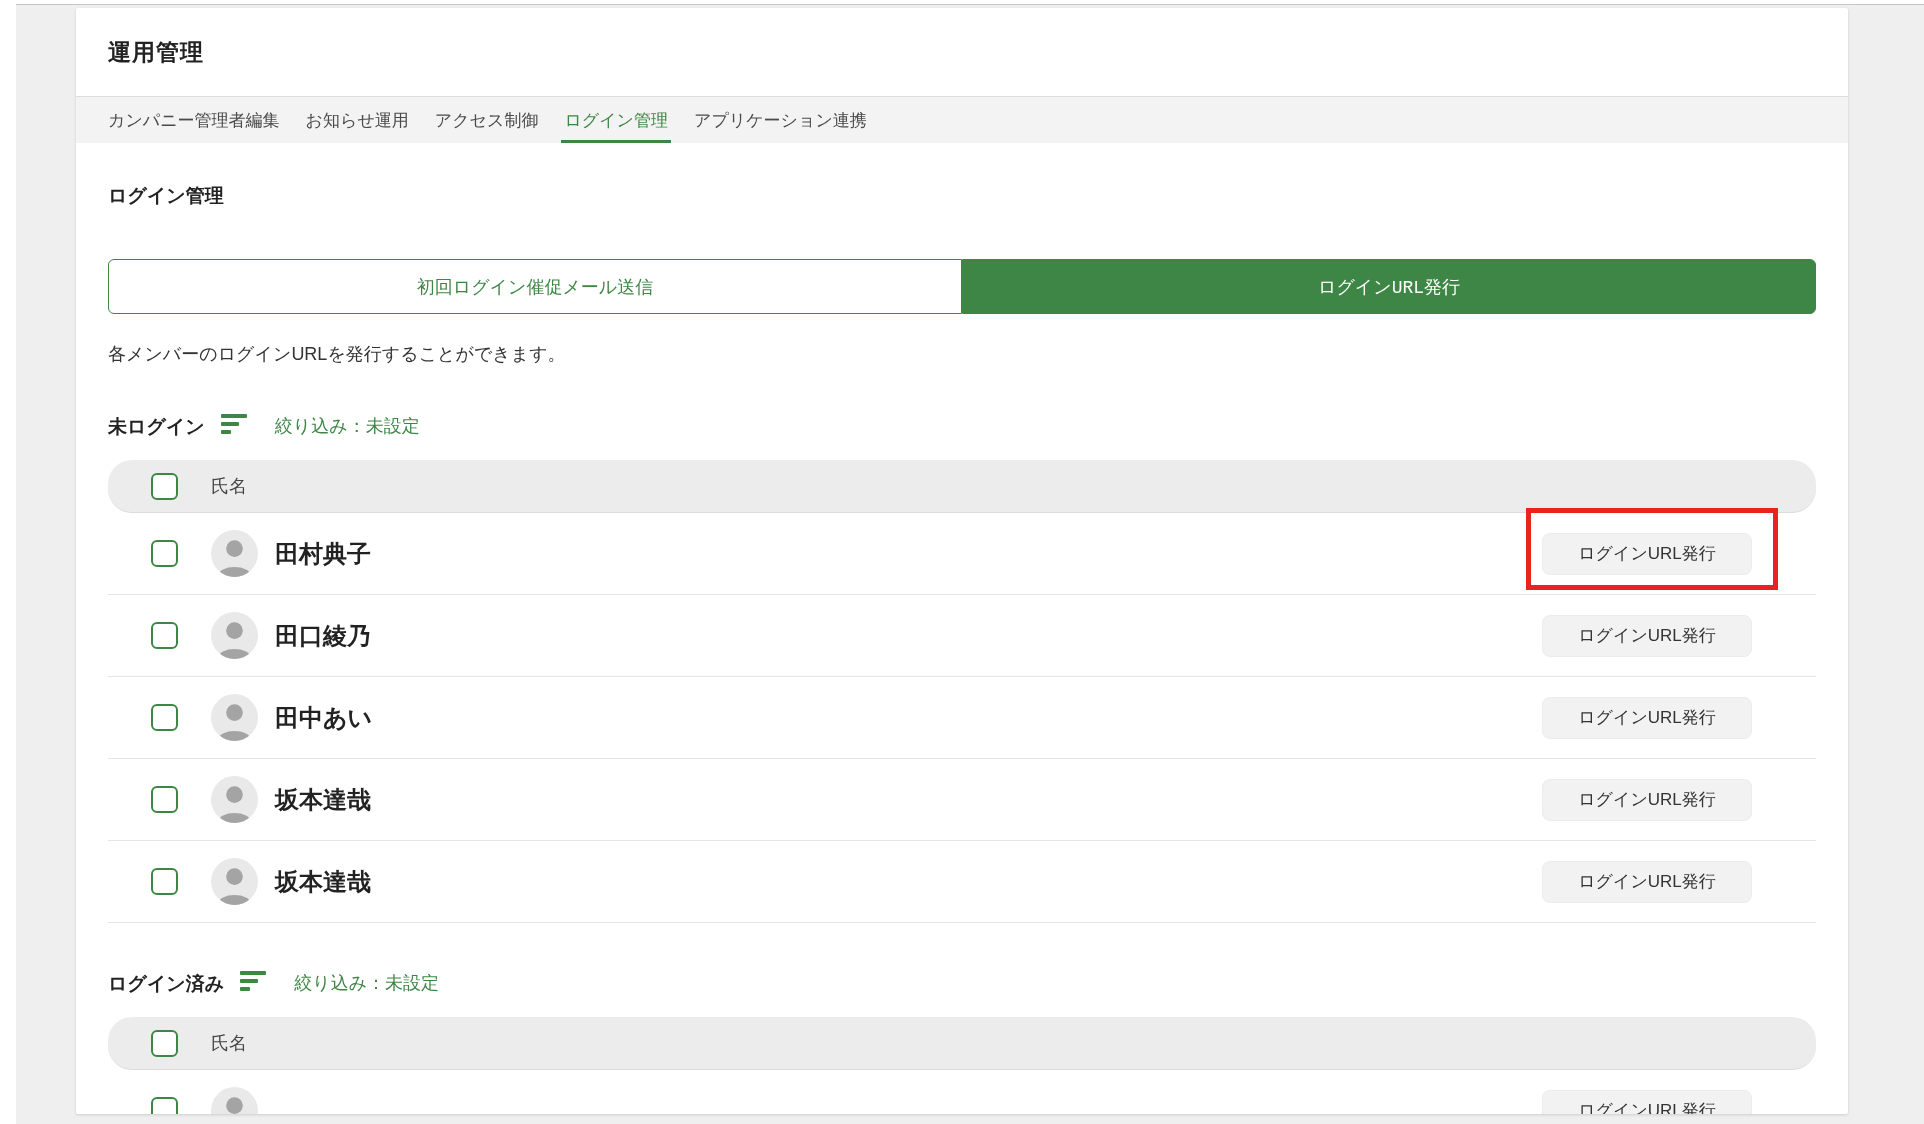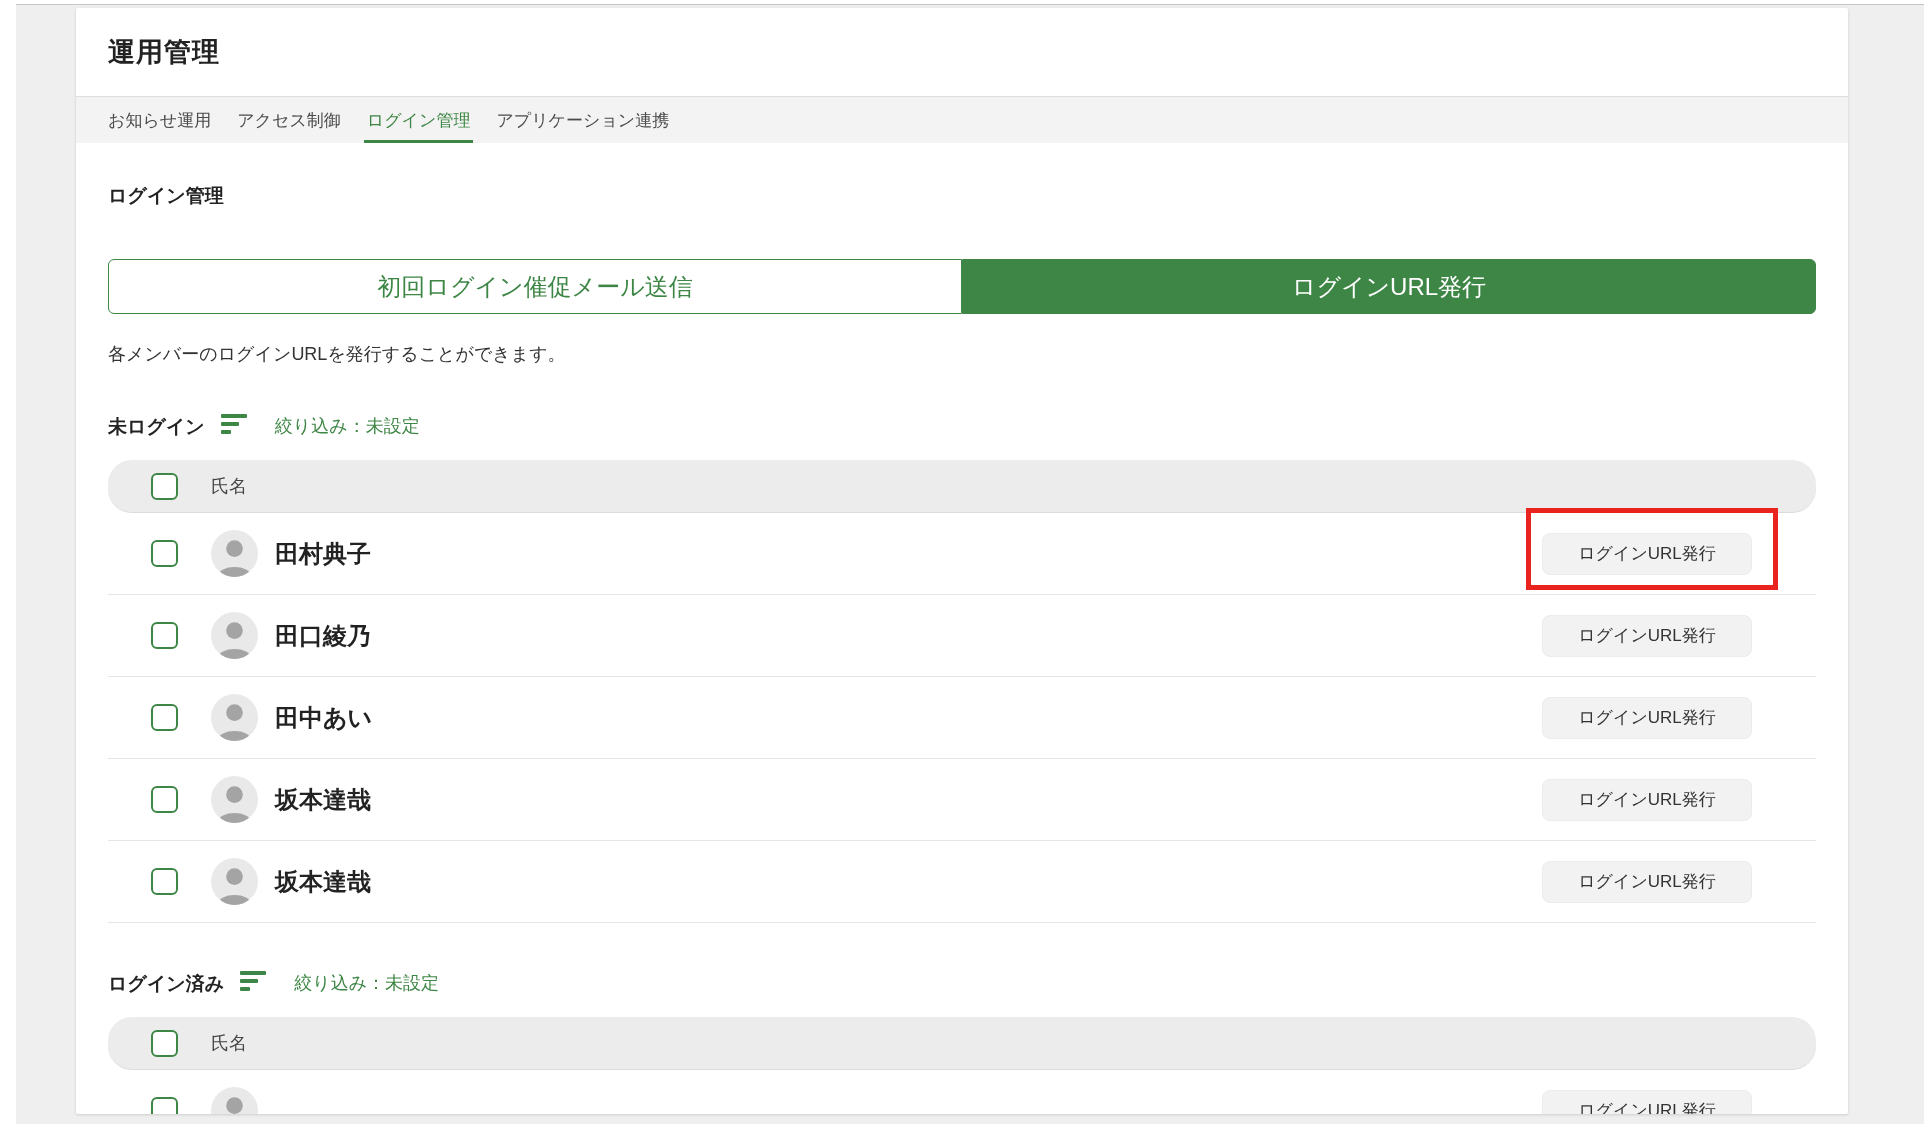--- a/index.html
+++ b/index.html
@@ -20,39 +20,39 @@
   .page{
     position:absolute;left:16px;top:4px;right:0;bottom:0;
     background:var(--page-bg);border-top:1px solid #c6c6c6;
   }
   .card{
     position:absolute;left:60px;top:3px;width:1772px;height:1106px;
     background:#fff;border-radius:2px;box-shadow:0 1px 3px rgba(0,0,0,.14);
     overflow:hidden;
   }
   .card-header{height:88px;display:flex;align-items:center;padding:0 32px;}
-  .page-title{font-size:27px;font-weight:bold;letter-spacing:1px;}
+  .page-title{font-size:23px;font-weight:bold;letter-spacing:1px;}
   .tabbar{
     height:47px;background:#f3f3f3;border-top:1px solid #dedede;
     display:flex;align-items:stretch;padding:0 19px;
   }
   .tab{
     position:relative;display:flex;align-items:center;
     padding:0 13px;font-size:17px;color:#4a4a4a;cursor:pointer;white-space:nowrap;
   }
   .tab.active{color:var(--green);}
   .tab.active::after{
     content:"";position:absolute;left:10px;right:10px;bottom:0;height:3px;background:var(--green);
   }
   .content{padding:0 32px;}
   .section-title{margin-top:40px;font-size:19px;font-weight:bold;}
   .segmented{margin-top:50px;display:flex;height:55px;border-radius:6px;}
   .seg{
     flex:1;display:flex;align-items:center;justify-content:center;
-    font-size:24px;font-weight:500;cursor:pointer;font-family:Liberation Sans, sans-serif;
+    font-size:18px;font-weight:500;cursor:pointer;font-family:Liberation Mono, monospace;
   }
   .seg-left{background:#fff;border:1px solid var(--green);color:var(--green);border-radius:6px 0 0 6px;}
   .seg-right{background:var(--green);border:1px solid var(--green);color:#fff;border-radius:0 6px 6px 0;}
   .desc{margin-top:28px;font-size:18px;color:#333;}
   .list-head{margin-top:48px;display:flex;align-items:flex-start;}
   .list-title{font-size:19px;font-weight:bold;}
   .filter-icon{display:inline-flex;flex-direction:column;gap:4px;margin-left:16px;width:26px;cursor:pointer;}
   .filter-icon i{display:block;height:4px;background:var(--green);border-radius:1px;}
   .filter-icon i:nth-child(1){width:26px;}
   .filter-icon i:nth-child(2){width:18px;}
@@ -92,20 +92,21 @@
 <body>
 
 <div class="page">
   <div class="card">
 
     <div class="card-header">
       <span class="page-title">運用管理</span>
     </div>
 
     <div class="tabbar">
+      <div class="tab">カンパニー管理者編集</div>
       <div class="tab">お知らせ運用</div>
       <div class="tab">アクセス制御</div>
       <div class="tab active">ログイン管理</div>
       <div class="tab">アプリケーション連携</div>
     </div>
 
     <div class="content">
 
       <div class="section-title">ログイン管理</div>
 

